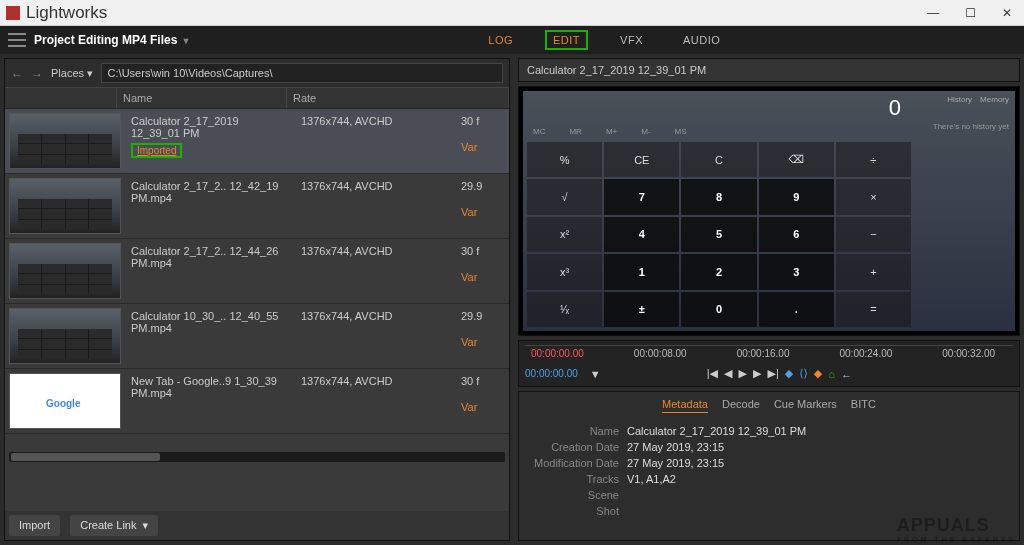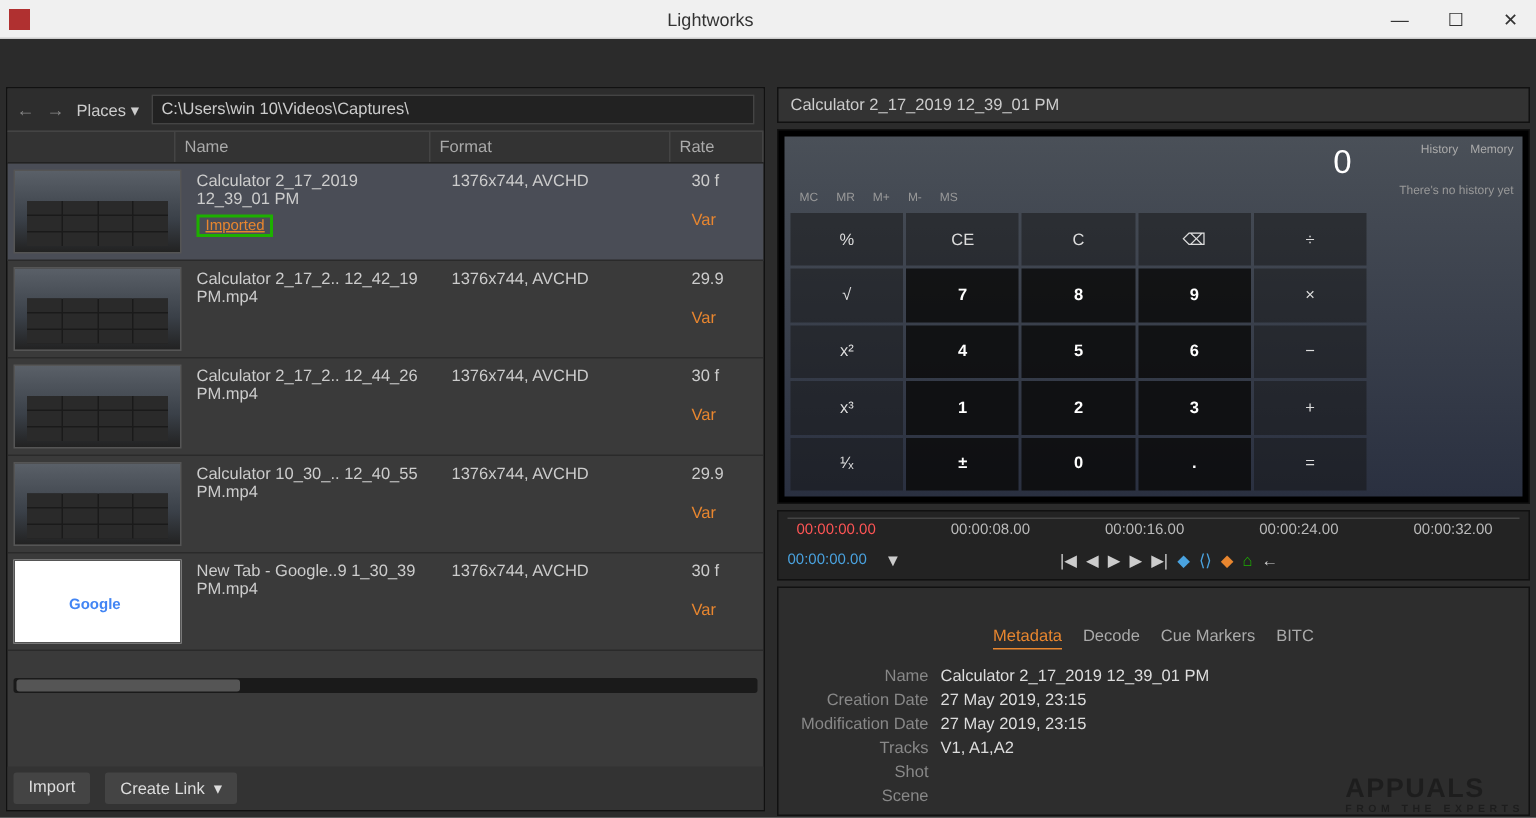--- a/index.html
+++ b/index.html
@@ -1,19 +1,19 @@
 <!DOCTYPE html>
 <html><head>
 <meta charset="utf-8">
 <style>
 * { margin: 0; padding: 0; box-sizing: border-box; font-family: "Segoe UI", Arial, sans-serif; }
 body { background: #fff; width: 1024px; height: 545px; overflow: hidden; }
 .titlebar { height: 26px; background: #f0f0f0; display: flex; align-items: center; padding: 0 6px; border-bottom: 1px solid #ccc; }
 .titlebar .appicon { width: 14px; height: 14px; background: #b03030; margin-right: 6px; }
-.titlebar .title { font-size: 12px; color: #333; flex: 1; text-align: center; }
+.titlebar .title { font-size: 17px; color: #333; flex: 1; }
 .winbtns { display: flex; gap: 14px; font-size: 12px; color: #333; }
 .winbtns span { cursor: pointer; padding: 2px 6px; }
 
 .app { position: absolute; top: 26px; left: 0; right: 0; bottom: 0; background: #2b2b2b; color: #bbb; font-size: 11px; }
 .topbar { height: 28px; background: #1f1f1f; display: flex; align-items: center; padding: 0 8px; }
 .topbar .hamb { width: 18px; height: 14px; display: flex; flex-direction: column; justify-content: space-between; margin-right: 8px; }
 .topbar .hamb span { height: 2px; background: #888; }
 .project-title { color: #fff; font-weight: bold; font-size: 12px; }
 .project-title .drop { color: #888; margin-left: 4px; font-size: 9px; }
 .modetabs { margin-left: 290px; display: flex; gap: 24px; }
@@ -63,42 +63,42 @@
 .preview-header { background: #333; padding: 5px 8px; font-size: 11px; color: #ccc; border: 1px solid #111; }
 .preview { flex: 1; background: #000; border: 1px solid #111; position: relative; min-height: 250px; }
 
 .calcapp { position: absolute; top: 4px; left: 4px; right: 4px; bottom: 4px; background: linear-gradient(180deg,#4a5058 0%, #2a3040 100%); display: flex; flex-direction: column; font-size: 10px; color: #ddd; }
 .calc-title { display: flex; justify-content: space-between; padding: 3px 6px; font-size: 8px; }
 .calc-title .r span { margin-left: 8px; color: #888; }
 .calc-mode { padding: 2px 8px; font-size: 9px; }
 .calc-body { flex: 1; display: flex; }
 .calc-left { flex: 1; display: flex; flex-direction: column; }
 .calc-disp { text-align: right; padding: 4px 14px; font-size: 22px; color: #fff; }
-.calc-mem { display: flex; gap: 12px; padding: 2px 10px; font-size: 8px; color: #999; }
+.calc-mem { display: flex; gap: 24px; padding: 2px 10px; font-size: 8px; color: #999; }
 .calc-grid { flex: 1; display: grid; grid-template-columns: repeat(5,1fr); grid-template-rows: repeat(5,1fr); gap: 2px; padding: 4px; }
 .ck { background: rgba(20,20,20,0.5); display: flex; align-items: center; justify-content: center; font-size: 11px; color: #ddd; }
 .ck.num { background: rgba(10,10,10,0.85); font-weight: bold; color: #fff; }
 .calc-right { width: 100px; padding: 4px 6px; }
 .calc-right .rtabs { display: flex; gap: 8px; font-size: 8px; color: #aaa; justify-content: flex-end; align-items: flex-end; }
 .calc-right .nohist { font-size: 8px; color: #999; margin-top: 18px; text-align: right; }
 
 .timeline { background: #232323; border: 1px solid #111; padding: 4px 6px; }
 .tl-ruler { display: flex; gap: 50px; font-size: 10px; color: #bbb; padding: 2px 0 6px 6px; border-top: 1px solid #444; }
 .tl-ruler span:first-child { color: #f55; }
 .tl-controls { display: flex; align-items: center; gap: 6px; padding: 2px 0; }
 .tl-controls .tc-time { color: #4aa3e0; font-size: 10px; margin-right: 6px; }
 .tl-controls .icn { color: #ccc; font-size: 11px; }
 .tl-controls .icn.blue { color: #4aa3e0; }
 .tl-controls .icn.orange { color: #e8862f; }
 .tl-controls .icn.green { color: #1db000; }
 .tl-controls .spacer { flex: 1; }
 .play-area { display: flex; gap: 6px; margin-left: 100px; }
 
 .metapanel { background: #2d2d2d; border: 1px solid #111; flex: 1; font-size: 11px; }
-.metatabs { display: flex; gap: 14px; padding: 6px 8px; justify-content: center; margin-top: 20px; }
+.metatabs { display: flex; gap: 14px; padding: 6px 8px; justify-content: center; }
 .metatabs .mtab { color: #aaa; padding-bottom: 2px; }
 .metatabs .mtab.active { color: #e8862f; border-bottom: 1px solid #e8862f; }
 .metarows { padding: 4px 0; }
 .mrow { display: flex; padding: 2px 8px; font-size: 11px; }
 .mrow .ml { width: 100px; text-align: right; color: #888; padding-right: 8px; }
 .mrow .mv { color: #ddd; }
 
 .watermark { position: absolute; bottom: 2px; right: 8px; font-size: 18px; font-weight: bold; color: rgba(0,0,0,0.35); letter-spacing: 1px; font-family: Arial; z-index: 100; }
 .watermark .sub { font-size: 7px; display: block; letter-spacing: 3px; }
 .scrollbar-h { height: 10px; background: #1a1a1a; margin: 2px 4px; border-radius: 2px; position: relative; }
@@ -111,34 +111,49 @@
   <div class="appicon"></div>
   <div class="title">Lightworks</div>
   <div class="winbtns">
     <span>—</span>
     <span>☐</span>
     <span>✕</span>
   </div>
 </div>
 
 <div class="app">
+  <div class="topbar">
+    <div class="hamb">
+        <span></span>
+        <span></span>
+        <span></span>
+      </div>
+    <div class="project-title">
+      <span>Project Editing MP4 Files</span><span class="drop">▼</span>
+    </div>
+    <div class="modetabs">
+      <div class="mt active">LOG</div>
+      <div class="mt highlight">EDIT</div>
+      <div class="mt">VFX</div>
+      <div class="mt">AUDIO</div>
+    </div>
+  </div>
 
   <div class="main">
 
     <div class="leftpanel">
       <div class="pathbar">
         <span class="navbtn">←</span>
         <span class="navbtn">→</span>
         <span class="places"><span>Places</span> ▾</span>
         <div class="path">C:\Users\win 10\Videos\Captures\</div>
       </div>
       <div class="theader">
         <div class="th th-thumb"></div>
         <div class="th th-name">Name</div>
-        <div class="th th-format">Format</div>
         <div class="th th-rate">Rate</div>
       </div>
       <div class="filelist">
         <div class="frow selected">
           <div class="thumb">
               <div class="calcmini">
                 <span></span>
                 <span></span>
                 <span></span>
                 <span></span>
@@ -341,25 +356,25 @@
             </div>
           <div class="mrow">
               <div class="ml">Modification Date</div>
               <div class="mv">27 May 2019, 23:15</div>
             </div>
           <div class="mrow">
               <div class="ml">Tracks</div>
               <div class="mv">V1, A1,A2</div>
             </div>
           <div class="mrow">
+              <div class="ml">Scene</div>
+              <div class="mv"></div>
+            </div>
+          <div class="mrow">
               <div class="ml">Shot</div>
-              <div class="mv"></div>
-            </div>
-          <div class="mrow">
-              <div class="ml">Scene</div>
               <div class="mv"></div>
             </div>
         </div>
       </div>
     </div>
   </div>
 </div>
 
 <div class="watermark">
   <span>APPUALS</span>

